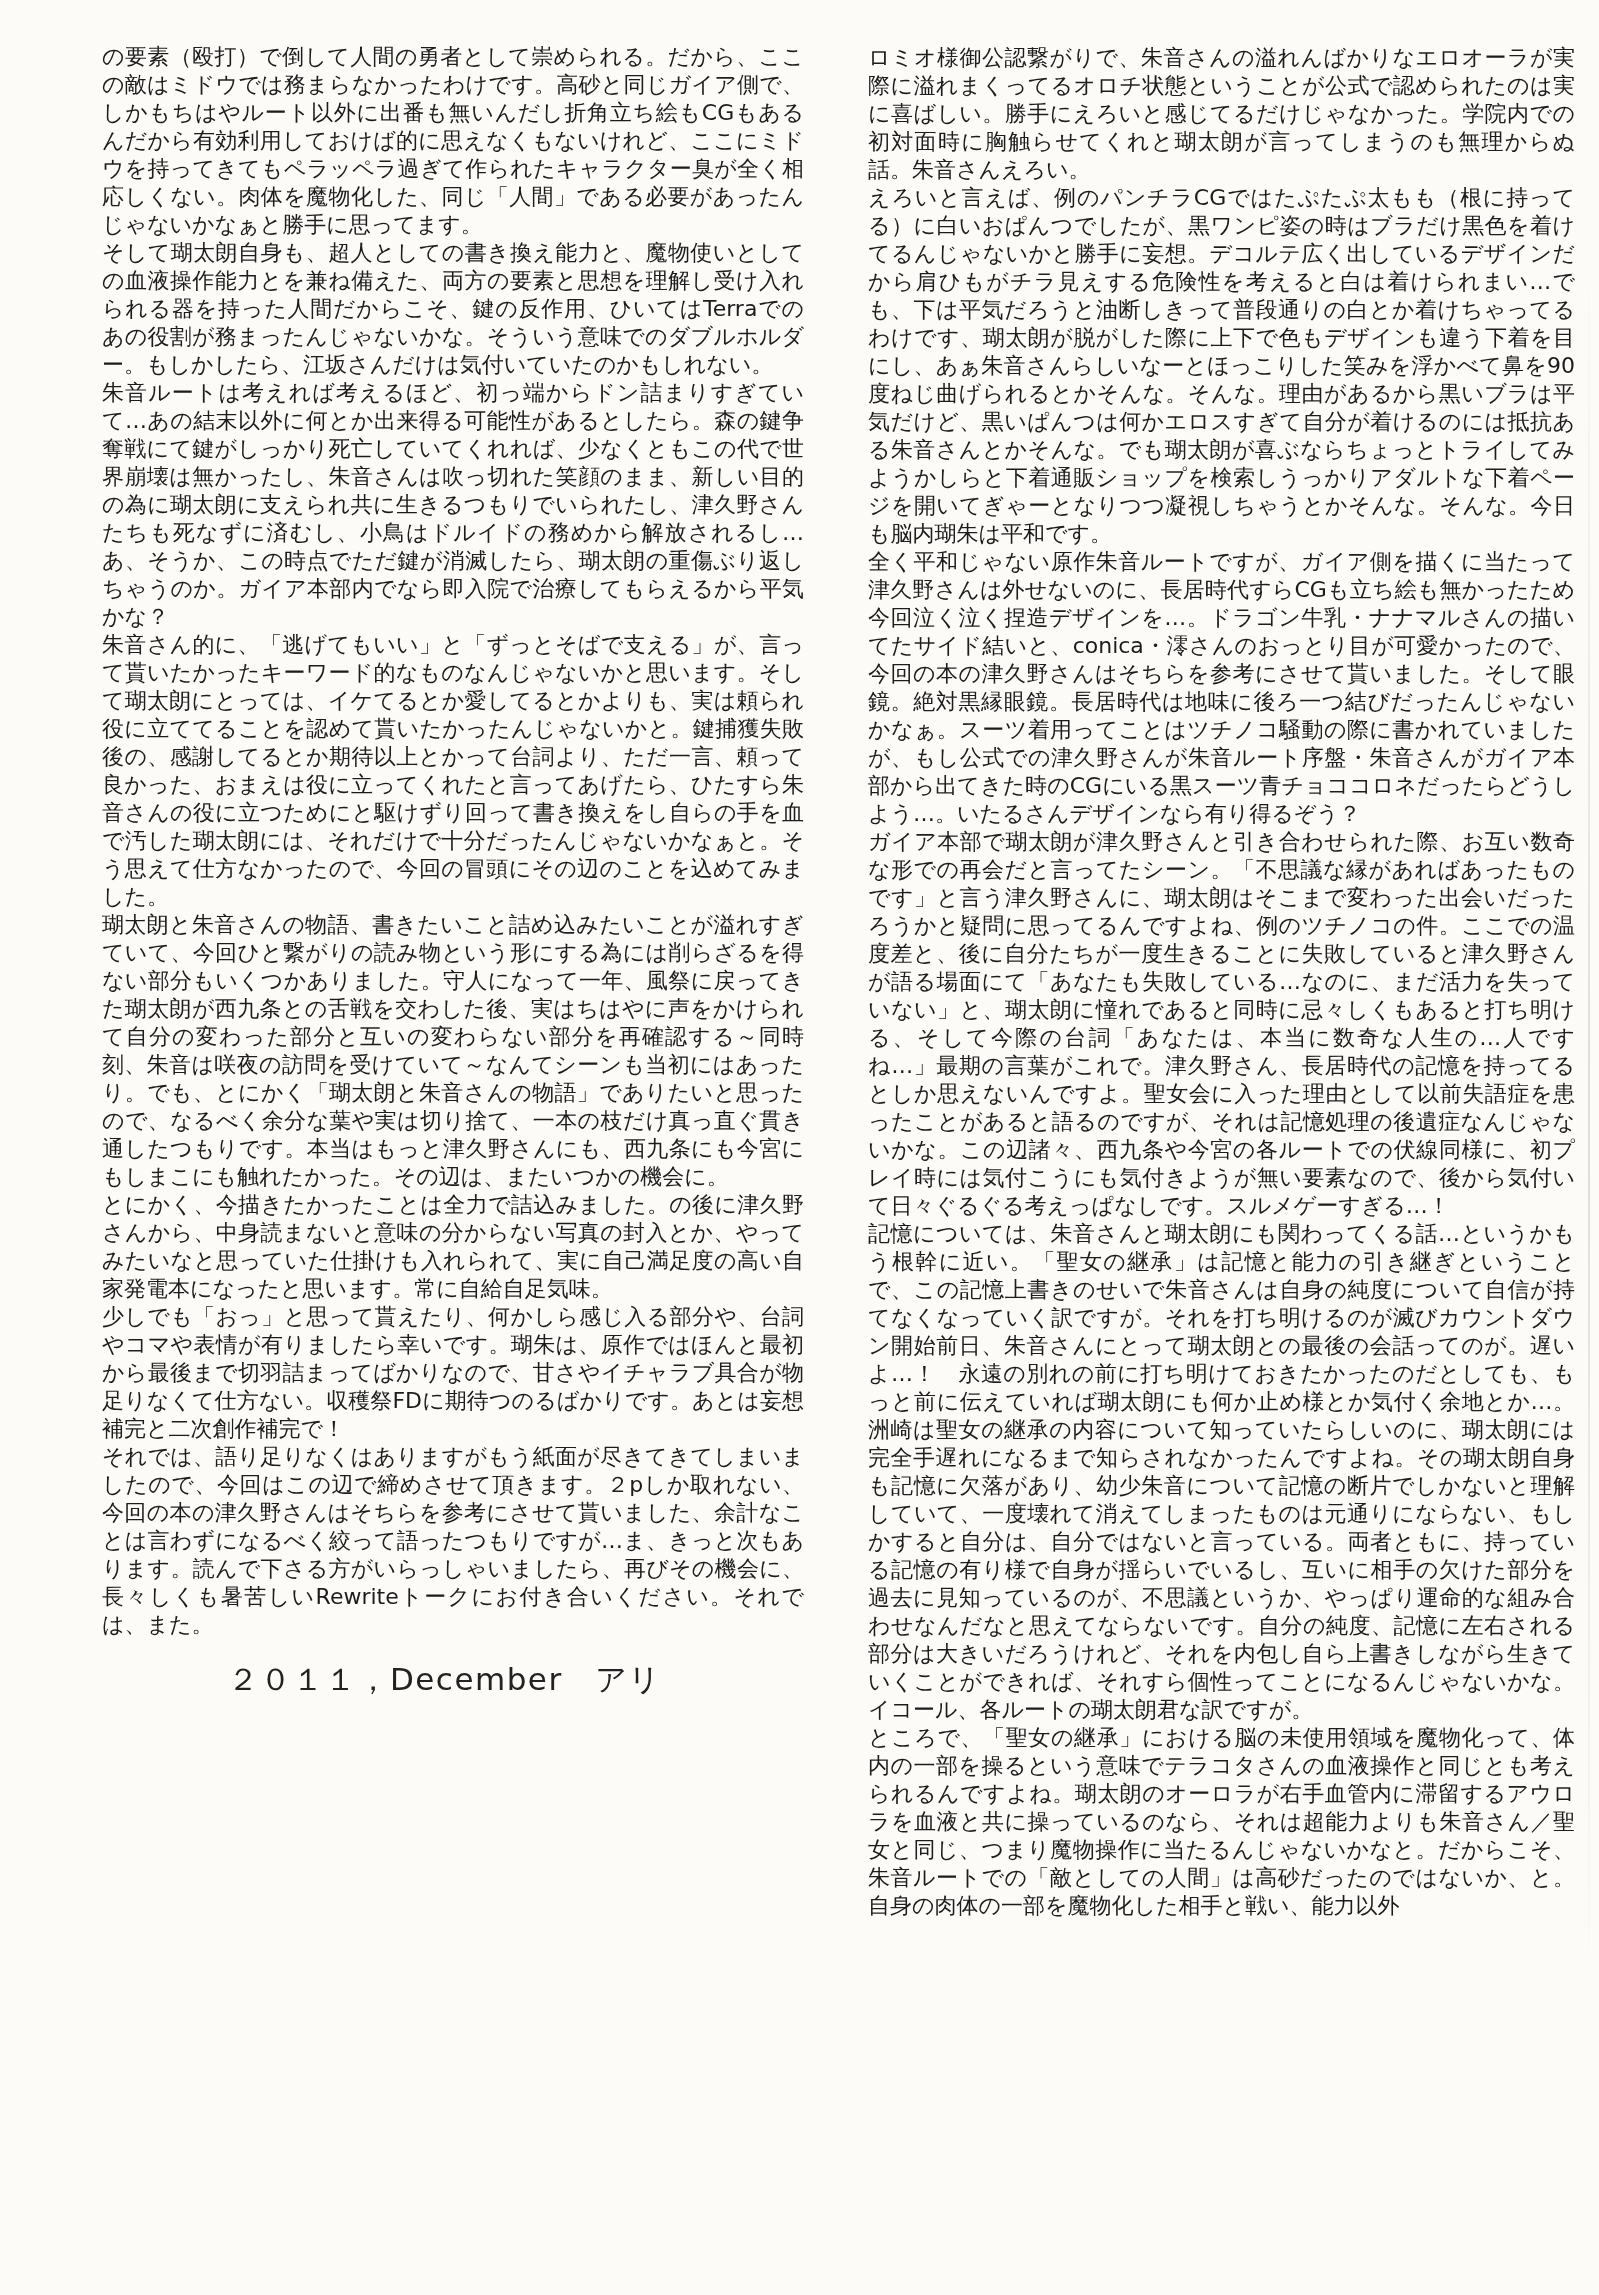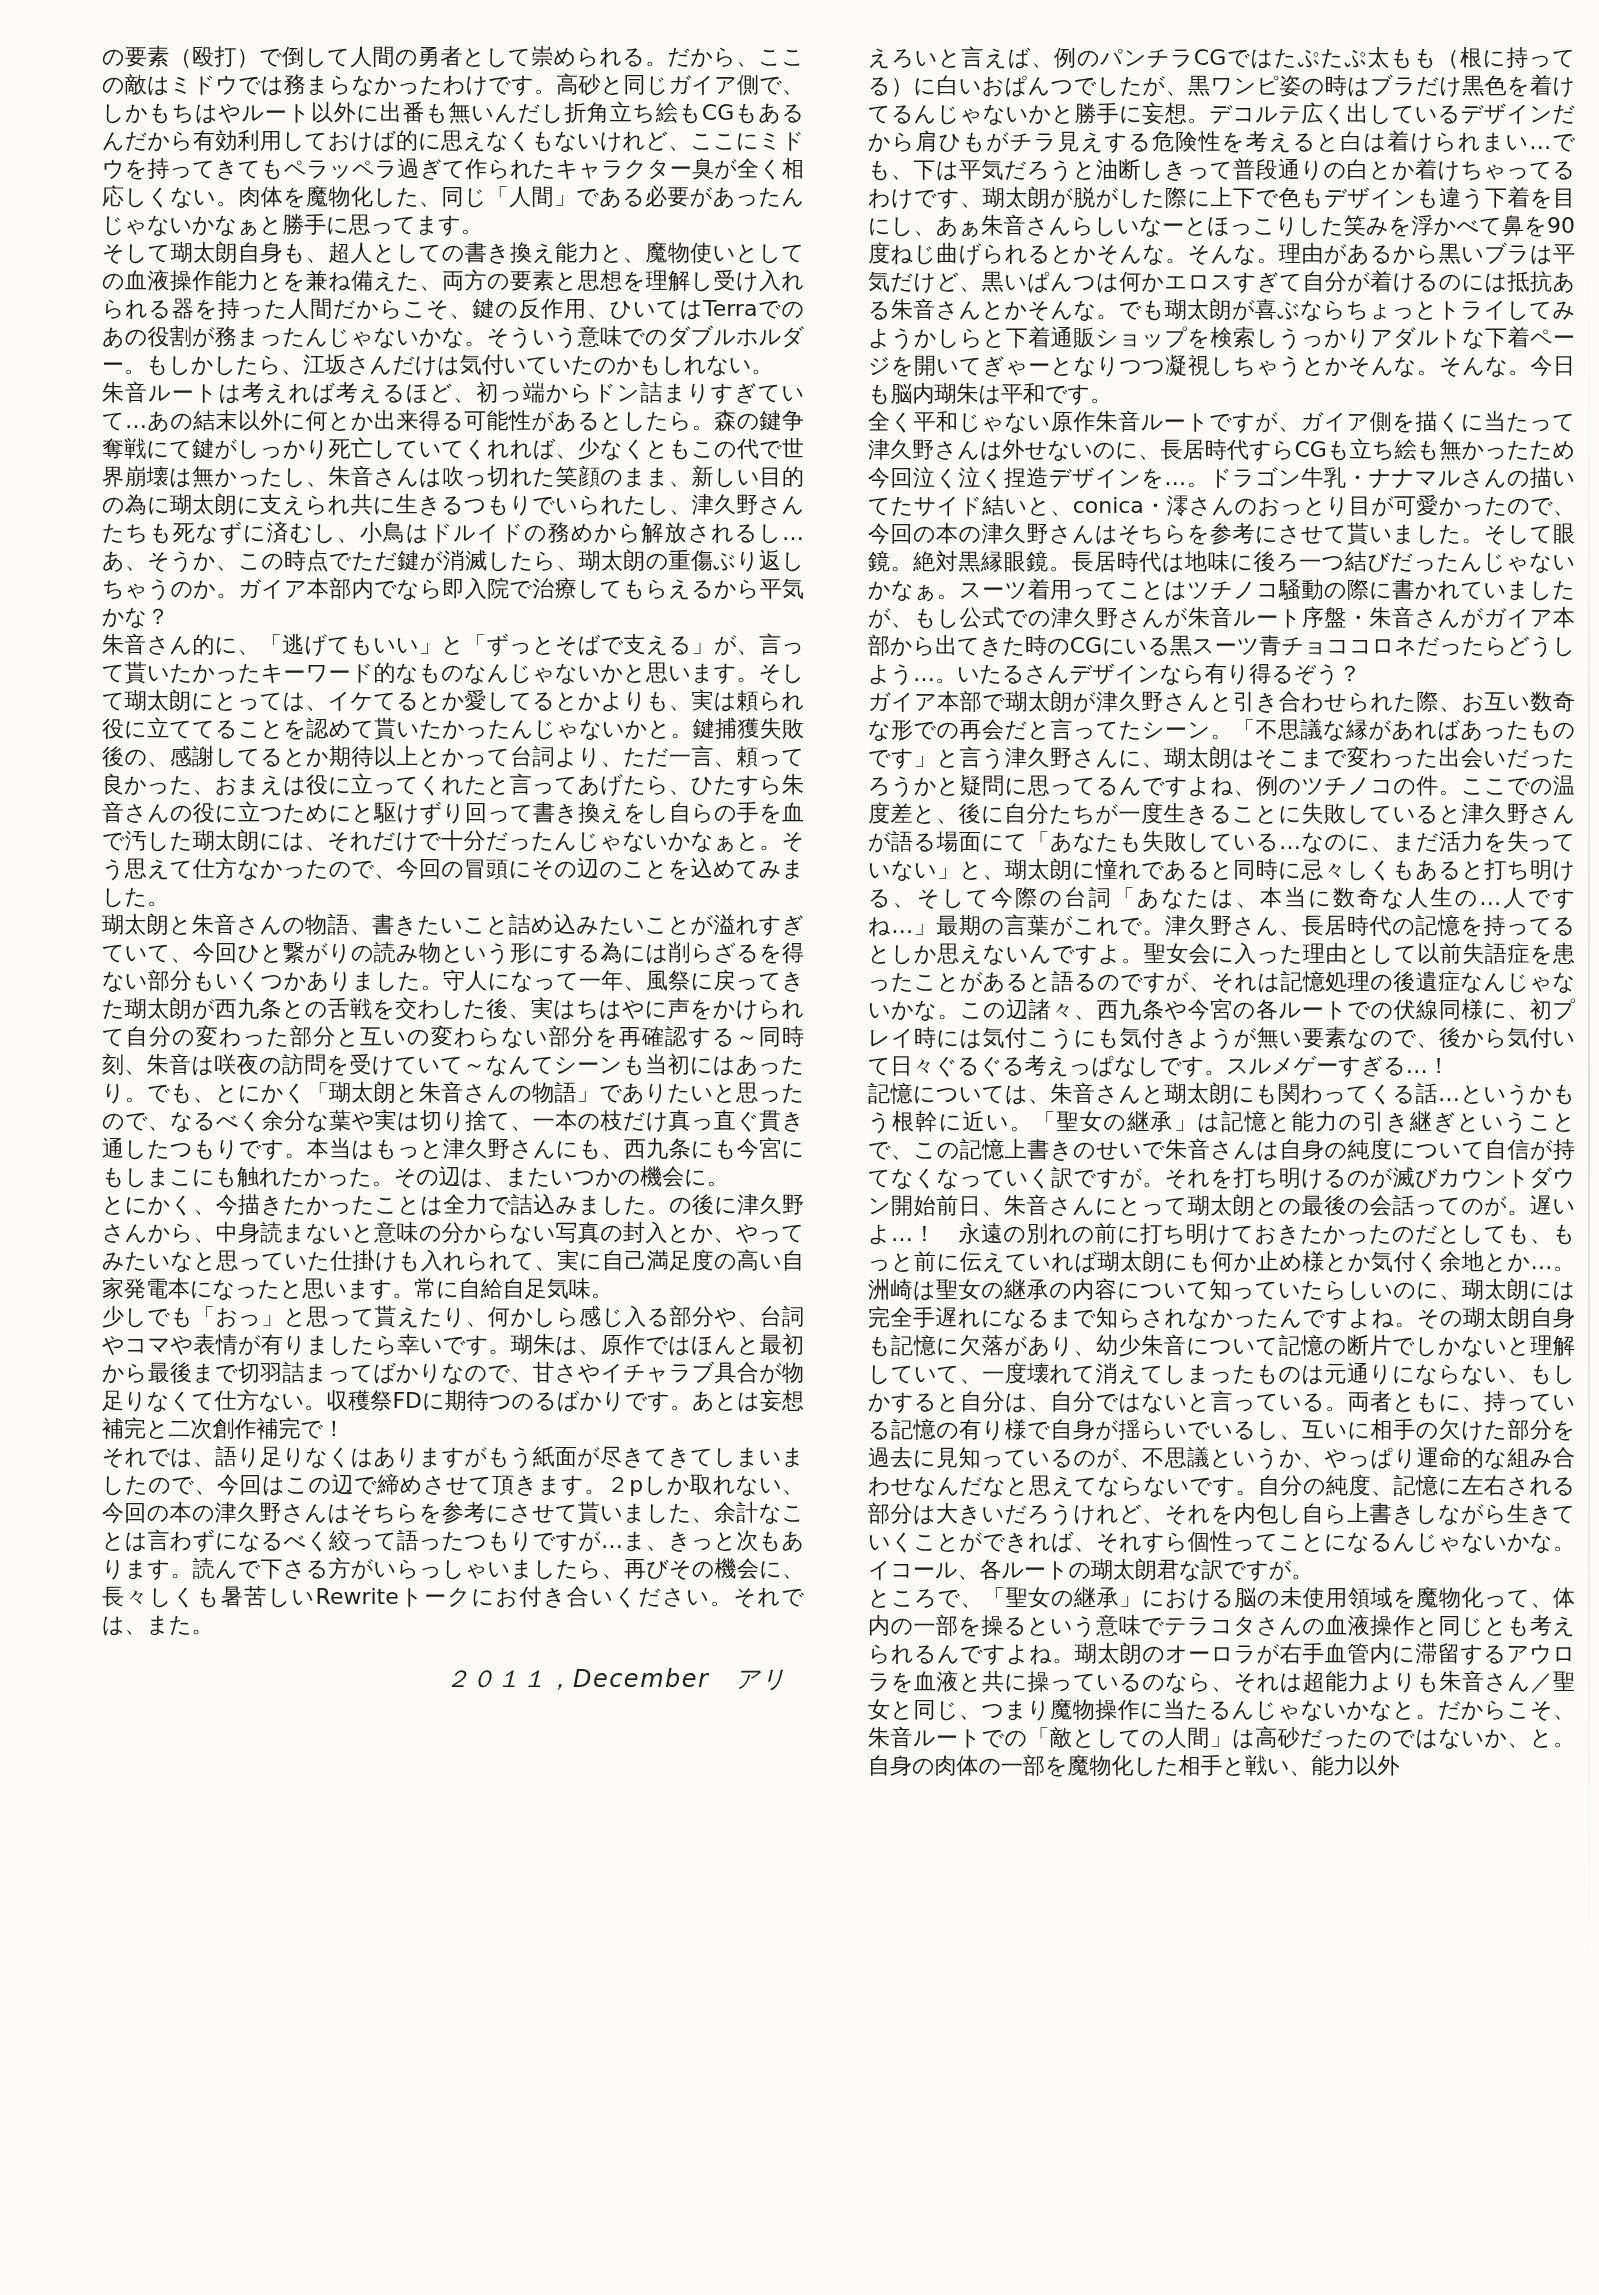--- a/index.html
+++ b/index.html
@@ -38,26 +38,25 @@
     left: 868px;
     top: 44px;
     width: 707px;
   }
   .text-col p {
     margin: 0;
     padding: 0;
   }
   .signature {
     margin-top: 26px;
-    text-align: right;
+    text-align: center;
     padding-right: 17px;
-    font-size: 24px;
+    font-size: 31px;
     letter-spacing: 1.5px;
     color: #222;
-    font-style: italic;
   }
   .page-edge-shadow {
     position: absolute;
     right: 9.1px;
     top: 244px;
     width: 2.3px;
     height: 1752px;
     background: linear-gradient(to bottom, rgba(0,0,0,0), rgba(0,0,0,0.12), rgba(0,0,0,0));
   }
 </style>
@@ -72,20 +71,21 @@
     <p>朱音ルートは考えれば考えるほど、初っ端からドン詰まりすぎていて…あの結末以外に何とか出来得る可能性があるとしたら。森の鍵争奪戦にて鍵がしっかり死亡していてくれれば、少なくともこの代で世界崩壊は無かったし、朱音さんは吹っ切れた笑顔のまま、新しい目的の為に瑚太朗に支えられ共に生きるつもりでいられたし、津久野さんたちも死なずに済むし、小鳥はドルイドの務めから解放されるし…あ、そうか、この時点でただ鍵が消滅したら、瑚太朗の重傷ぶり返しちゃうのか。ガイア本部内でなら即入院で治療してもらえるから平気かな？</p>
     <p>朱音さん的に、「逃げてもいい」と「ずっとそばで支える」が、言って貰いたかったキーワード的なものなんじゃないかと思います。そして瑚太朗にとっては、イケてるとか愛してるとかよりも、実は頼られ役に立ててることを認めて貰いたかったんじゃないかと。鍵捕獲失敗後の、感謝してるとか期待以上とかって台詞より、ただ一言、頼って良かった、おまえは役に立ってくれたと言ってあげたら、ひたすら朱音さんの役に立つためにと駆けずり回って書き換えをし自らの手を血で汚した瑚太朗には、それだけで十分だったんじゃないかなぁと。そう思えて仕方なかったので、今回の冒頭にその辺のことを込めてみました。</p>
     <p>瑚太朗と朱音さんの物語、書きたいこと詰め込みたいことが溢れすぎていて、今回ひと繋がりの読み物という形にする為には削らざるを得ない部分もいくつかありました。守人になって一年、風祭に戻ってきた瑚太朗が西九条との舌戦を交わした後、実はちはやに声をかけられて自分の変わった部分と互いの変わらない部分を再確認する～同時刻、朱音は咲夜の訪問を受けていて～なんてシーンも当初にはあったり。でも、とにかく「瑚太朗と朱音さんの物語」でありたいと思ったので、なるべく余分な葉や実は切り捨て、一本の枝だけ真っ直ぐ貫き通したつもりです。本当はもっと津久野さんにも、西九条にも今宮にもしまこにも触れたかった。その辺は、またいつかの機会に。</p>
     <p>とにかく、今描きたかったことは全力で詰込みました。の後に津久野さんから、中身読まないと意味の分からない写真の封入とか、やってみたいなと思っていた仕掛けも入れられて、実に自己満足度の高い自家発電本になったと思います。常に自給自足気味。</p>
     <p>少しでも「おっ」と思って貰えたり、何かしら感じ入る部分や、台詞やコマや表情が有りましたら幸いです。瑚朱は、原作ではほんと最初から最後まで切羽詰まってばかりなので、甘さやイチャラブ具合が物足りなくて仕方ない。収穫祭FDに期待つのるばかりです。あとは妄想補完と二次創作補完で！</p>
     <p>それでは、語り足りなくはありますがもう紙面が尽きてきてしまいましたので、今回はこの辺で締めさせて頂きます。２pしか取れない、今回の本の津久野さんはそちらを参考にさせて貰いました、余計なことは言わずになるべく絞って語ったつもりですが…ま、きっと次もあります。読んで下さる方がいらっしゃいましたら、再びその機会に、長々しくも暑苦しいRewriteトークにお付き合いください。それでは、また。</p>
     <div class="signature">２０１１，December　アリ</div>
   </div>
 
   <div class="text-col col-right">
+    <p>ロミオ様御公認繋がりで、朱音さんの溢れんばかりなエロオーラが実際に溢れまくってるオロチ状態ということが公式で認められたのは実に喜ばしい。勝手にえろいと感じてるだけじゃなかった。学院内での初対面時に胸触らせてくれと瑚太朗が言ってしまうのも無理からぬ話。朱音さんえろい。</p>
     <p>えろいと言えば、例のパンチラCGではたぷたぷ太もも（根に持ってる）に白いおぱんつでしたが、黒ワンピ姿の時はブラだけ黒色を着けてるんじゃないかと勝手に妄想。デコルテ広く出しているデザインだから肩ひもがチラ見えする危険性を考えると白は着けられまい…でも、下は平気だろうと油断しきって普段通りの白とか着けちゃってるわけです、瑚太朗が脱がした際に上下で色もデザインも違う下着を目にし、あぁ朱音さんらしいなーとほっこりした笑みを浮かべて鼻を90度ねじ曲げられるとかそんな。そんな。理由があるから黒いブラは平気だけど、黒いぱんつは何かエロスすぎて自分が着けるのには抵抗ある朱音さんとかそんな。でも瑚太朗が喜ぶならちょっとトライしてみようかしらと下着通販ショップを検索しうっかりアダルトな下着ページを開いてぎゃーとなりつつ凝視しちゃうとかそんな。そんな。今日も脳内瑚朱は平和です。</p>
     <p>全く平和じゃない原作朱音ルートですが、ガイア側を描くに当たって津久野さんは外せないのに、長居時代すらCGも立ち絵も無かったため今回泣く泣く捏造デザインを…。ドラゴン牛乳・ナナマルさんの描いてたサイド結いと、conica・澪さんのおっとり目が可愛かったので、今回の本の津久野さんはそちらを参考にさせて貰いました。そして眼鏡。絶対黒縁眼鏡。長居時代は地味に後ろ一つ結びだったんじゃないかなぁ。スーツ着用ってことはツチノコ騒動の際に書かれていましたが、もし公式での津久野さんが朱音ルート序盤・朱音さんがガイア本部から出てきた時のCGにいる黒スーツ青チョココロネだったらどうしよう…。いたるさんデザインなら有り得るぞう？</p>
     <p>ガイア本部で瑚太朗が津久野さんと引き合わせられた際、お互い数奇な形での再会だと言ってたシーン。「不思議な縁があればあったものです」と言う津久野さんに、瑚太朗はそこまで変わった出会いだったろうかと疑問に思ってるんですよね、例のツチノコの件。ここでの温度差と、後に自分たちが一度生きることに失敗していると津久野さんが語る場面にて「あなたも失敗している…なのに、まだ活力を失っていない」と、瑚太朗に憧れであると同時に忌々しくもあると打ち明ける、そして今際の台詞「あなたは、本当に数奇な人生の…人ですね…」最期の言葉がこれで。津久野さん、長居時代の記憶を持ってるとしか思えないんですよ。聖女会に入った理由として以前失語症を患ったことがあると語るのですが、それは記憶処理の後遺症なんじゃないかな。この辺諸々、西九条や今宮の各ルートでの伏線同様に、初プレイ時には気付こうにも気付きようが無い要素なので、後から気付いて日々ぐるぐる考えっぱなしです。スルメゲーすぎる…！</p>
     <p>記憶については、朱音さんと瑚太朗にも関わってくる話…というかもう根幹に近い。「聖女の継承」は記憶と能力の引き継ぎということで、この記憶上書きのせいで朱音さんは自身の純度について自信が持てなくなっていく訳ですが。それを打ち明けるのが滅びカウントダウン開始前日、朱音さんにとって瑚太朗との最後の会話ってのが。遅いよ…！　永遠の別れの前に打ち明けておきたかったのだとしても、もっと前に伝えていれば瑚太朗にも何か止め様とか気付く余地とか…。洲崎は聖女の継承の内容について知っていたらしいのに、瑚太朗には完全手遅れになるまで知らされなかったんですよね。その瑚太朗自身も記憶に欠落があり、幼少朱音について記憶の断片でしかないと理解していて、一度壊れて消えてしまったものは元通りにならない、もしかすると自分は、自分ではないと言っている。両者ともに、持っている記憶の有り様で自身が揺らいでいるし、互いに相手の欠けた部分を過去に見知っているのが、不思議というか、やっぱり運命的な組み合わせなんだなと思えてならないです。自分の純度、記憶に左右される部分は大きいだろうけれど、それを内包し自ら上書きしながら生きていくことができれば、それすら個性ってことになるんじゃないかな。イコール、各ルートの瑚太朗君な訳ですが。</p>
     <p>ところで、「聖女の継承」における脳の未使用領域を魔物化って、体内の一部を操るという意味でテラコタさんの血液操作と同じとも考えられるんですよね。瑚太朗のオーロラが右手血管内に滞留するアウロラを血液と共に操っているのなら、それは超能力よりも朱音さん／聖女と同じ、つまり魔物操作に当たるんじゃないかなと。だからこそ、朱音ルートでの「敵としての人間」は高砂だったのではないか、と。自身の肉体の一部を魔物化した相手と戦い、能力以外</p>
   </div>
 
   <div class="page-edge-shadow"></div>
 
 </div>

